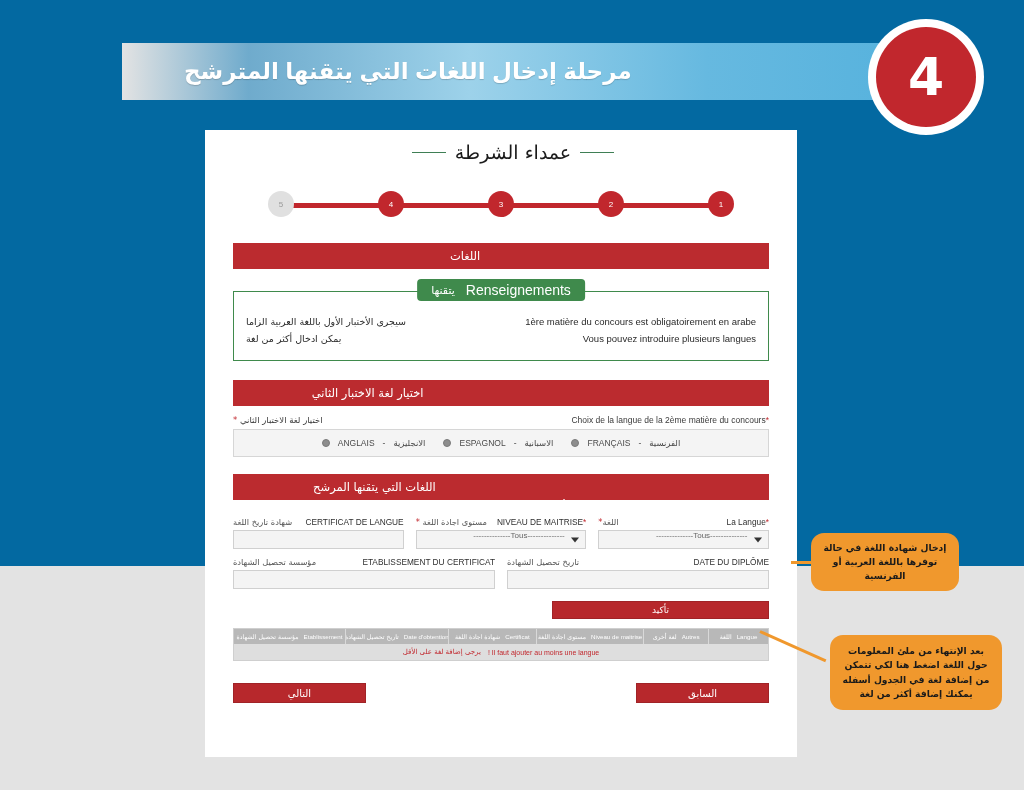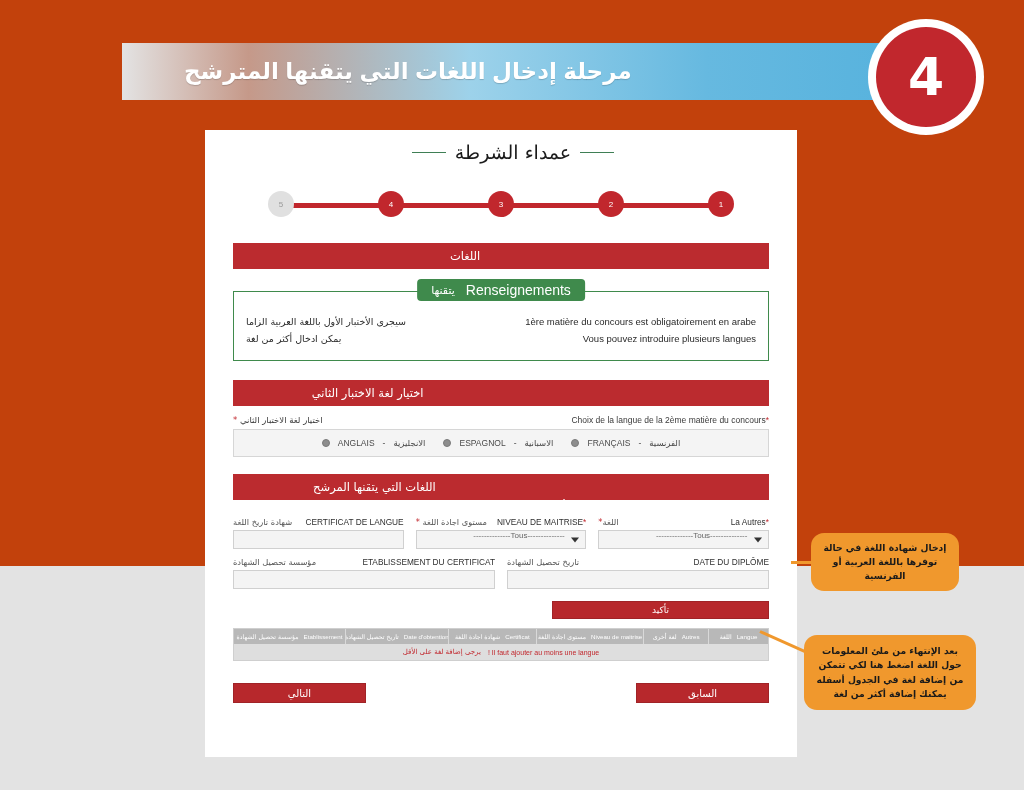--- a/index.html
+++ b/index.html
@@ -3,21 +3,21 @@
 <meta charset="utf-8">
 <title>Police Candidate Languages Step 4</title>
 <style>
   * { box-sizing: border-box; margin: 0; padding: 0; }
   html, body {
     width: 1024px; height: 790px;
     background: #e3e3e3;
     font-family: "Liberation Sans", "DejaVu Sans", sans-serif;
     overflow: hidden;
   }
-  .page { position: relative; width: 1024px; height: 566px; background: #c2410c; }
+  .page { position: relative; width: 1024px; height: 566px; background: #0369a1; }
 
   
   .banner-wrap {
     position: absolute; left: 0; top: 43px; width: 1024px; height: 57px;
   }
   .banner-bar {
     position: absolute; left: 122px; top: 0; width: 790px; height: 57px;
     background: linear-gradient(to right, rgba(227,227,227,1) 0%, rgba(200,225,240,.55) 16%, #9dd2ea 44%, #66b9e0 74%, #56b2dd 100%);
   }
   .banner-title {
@@ -167,21 +167,21 @@
   }
 
   
   .callout {
     position: absolute; background: #f0982d; border-radius: 13px;
     color: #1a1a1a; font-family: "DejaVu Sans", sans-serif; direction: rtl;
     display: flex; align-items: center; justify-content: center; text-align: center;
     font-weight: bold; padding: 6px 10px; line-height: 1.55;
   }
   #callout-1 { left: 811px; top: 533px; width: 148px; height: 58px; font-size: 9.2px; }
-  #callout-2 { left: 804px; top: 635px; width: 172px; height: 75px; font-size: 9.2px; }
+  #callout-2 { left: 830px; top: 635px; width: 172px; height: 75px; font-size: 9.2px; }
   .connector { position: absolute; background: #f0982d; height: 3px; transform-origin: left center; }
   #conn-1 { left: 791px; top: 561px; width: 24px; }
   #conn-2 { left: 760px; top: 630px; width: 72px; transform: rotate(24deg); }
 </style>
 </head>
 <body>
 
 <div class="page">
 
   <div class="banner-wrap">
@@ -266,21 +266,21 @@
 
     <div class="sec-bar" style="margin-top:17px">
       <span class="lat">LANGUES MAITRISÉES PAR LE CANDIDAT</span>
       <span class="ar">اللغات التي يتقنها المرشح</span>
     </div>
 
     <div class="fields">
       <div class="frow">
         <div class="fcell">
           <div class="flabel">
-            <span class="fr"><span>La Autres</span><span class="req">*</span></span>
+            <span class="fr"><span>La Langue</span><span class="req">*</span></span>
             <span class="ar"><span>اللغة</span><span class="req">*</span></span>
           </div>
           <div class="fselect">
             <span>--------------Tous--------------</span>
             <span class="chev"></span>
           </div>
         </div>
         <div class="fcell">
           <div class="flabel">
             <span class="fr"><span>NIVEAU DE MAITRISE</span><span class="req">*</span></span>

